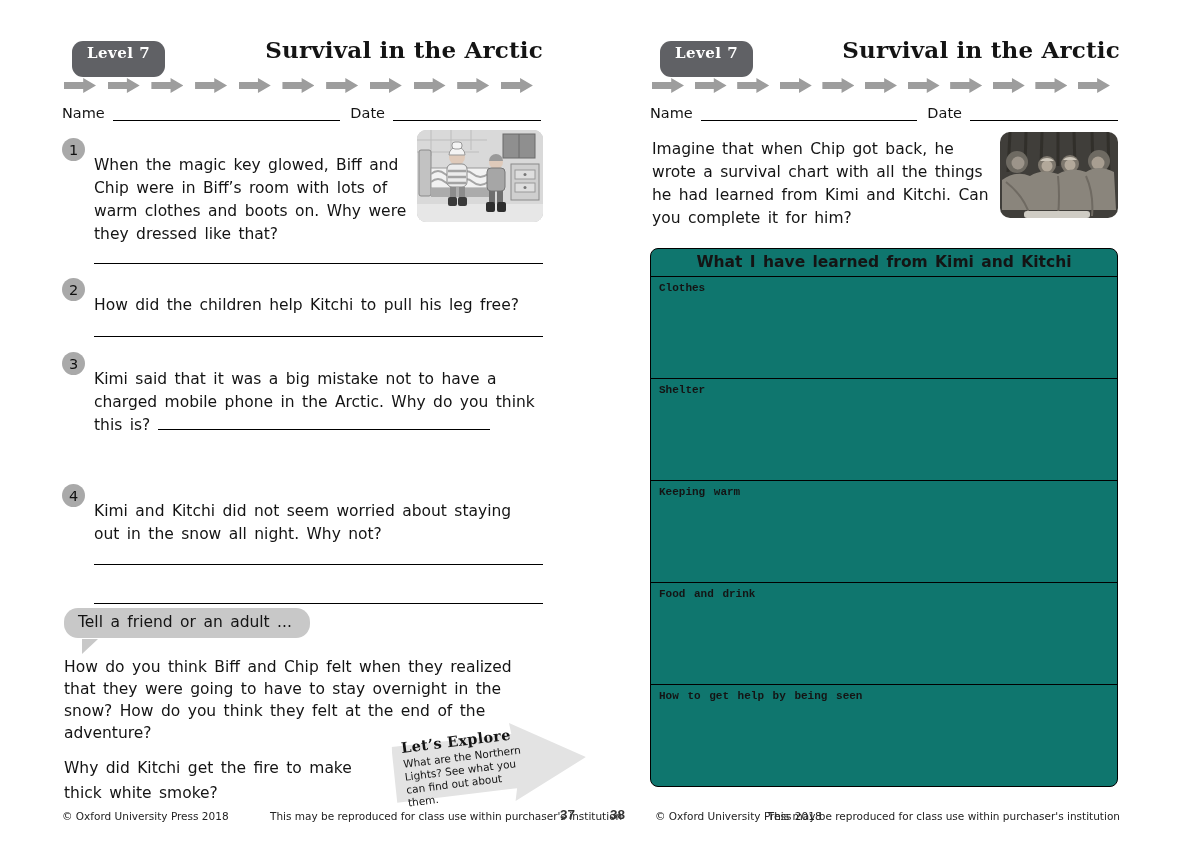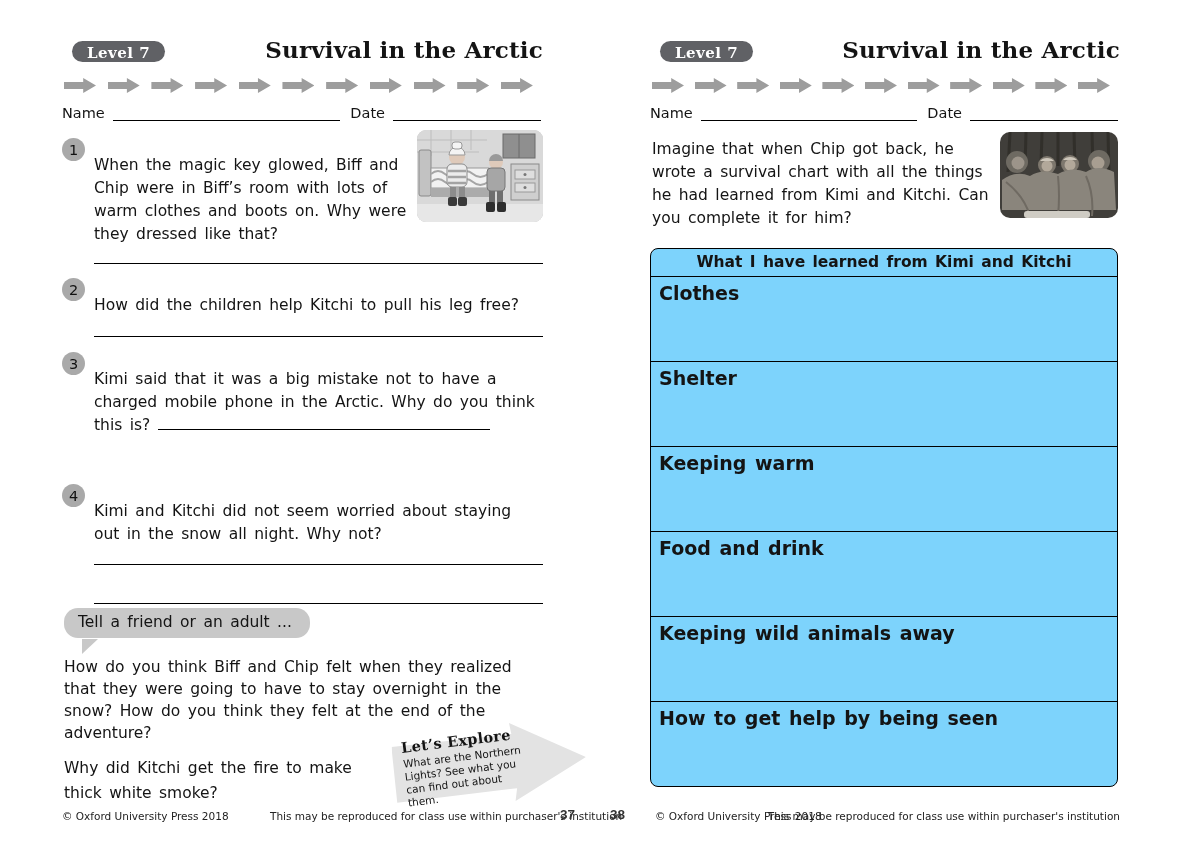--- a/index.html
+++ b/index.html
@@ -8,21 +8,21 @@
     font-family:"DejaVu Sans",sans-serif;color:#141414;overflow:hidden;
   }
   .page{position:absolute;top:36px;height:792px;}
   #page-left{left:62px;width:481px;}
   #page-right{left:650px;width:470px;}
 
   
   .badge{
     position:absolute;left:10px;top:5px;background:#606165;color:#fff;
     font-family:"DejaVu Serif",serif;font-weight:bold;font-size:15px;
-    padding:3px 15px 0;border-radius:11px;letter-spacing:.5px;
+    padding:3px 15px 15px;border-radius:11px;letter-spacing:.5px;
   }
   .page-title{
     position:absolute;right:0;top:0;font-family:"DejaVu Serif",serif;
     font-weight:bold;font-size:23px;letter-spacing:.2px;white-space:nowrap;
   }
   .arrow-row{position:absolute;left:2px;right:10px;top:42px;display:flex;justify-content:space-between;}
   .h-arrow{
     width:32px;height:15px;background:#9d9d9d;
     clip-path:polygon(0 27%,60% 27%,60% 0,100% 50%,60% 100%,60% 73%,0 73%);
   }
@@ -84,27 +84,27 @@
   #page-left .fnum{left:498px;}
   #page-right .fcopy{left:5px;}
   #page-right .fnotice{right:0;}
   #page-right .fnum{left:-40px;}
 
   
   .intro{position:absolute;left:2px;top:102px;width:352px;font-size:15.5px;line-height:23px;word-spacing:2.5px;}
   .chart{
     position:absolute;left:0;right:2px;top:212px;height:537px;
     border:1.8px solid #000;border-radius:8px;display:flex;flex-direction:column;
-    background:#7dd3fc;overflow:hidden;
+    background:#0f766e;overflow:hidden;
   }
   .chart-header{
     border-bottom:1.8px solid #000;text-align:center;font-weight:bold;
     font-size:15.5px;padding:4px 0 5px;word-spacing:2px;flex:0 0 auto;
   }
-  .chart-row{flex:1 1 0;border-top:1.8px solid #000;padding:5px 8px;font-weight:bold;font-size:19px;word-spacing:2px;}
+  .chart-row{flex:1 1 0;border-top:1.8px solid #000;padding:5px 8px;font-weight:bold;font-size:11px;word-spacing:2px;font-family:Liberation Mono, monospace;}
   .chart-row:first-of-type{border-top:none;}
 </style>
 </head>
 <body>
 
 <div class="page" id="page-left">
   <div class="badge">Level 7</div>
   <div class="page-title">Survival in the Arctic</div>
   <div class="arrow-row">
       <span class="h-arrow"></span>
@@ -293,23 +293,20 @@
   </div>
 
   <div class="chart-row">
     <span class="row-label">Keeping warm</span>
   </div>
 
   <div class="chart-row">
     <span class="row-label">Food and drink</span>
   </div>
 
-  <div class="chart-row">
-    <span class="row-label">Keeping wild animals away</span>
-  </div>
 
   <div class="chart-row">
     <span class="row-label">How to get help by being seen</span>
   </div>
 </div>
   </div>
 
   <div class="footer">
     <span class="fnum">38</span>
     <span class="fcopy">© Oxford University Press 2018</span>

